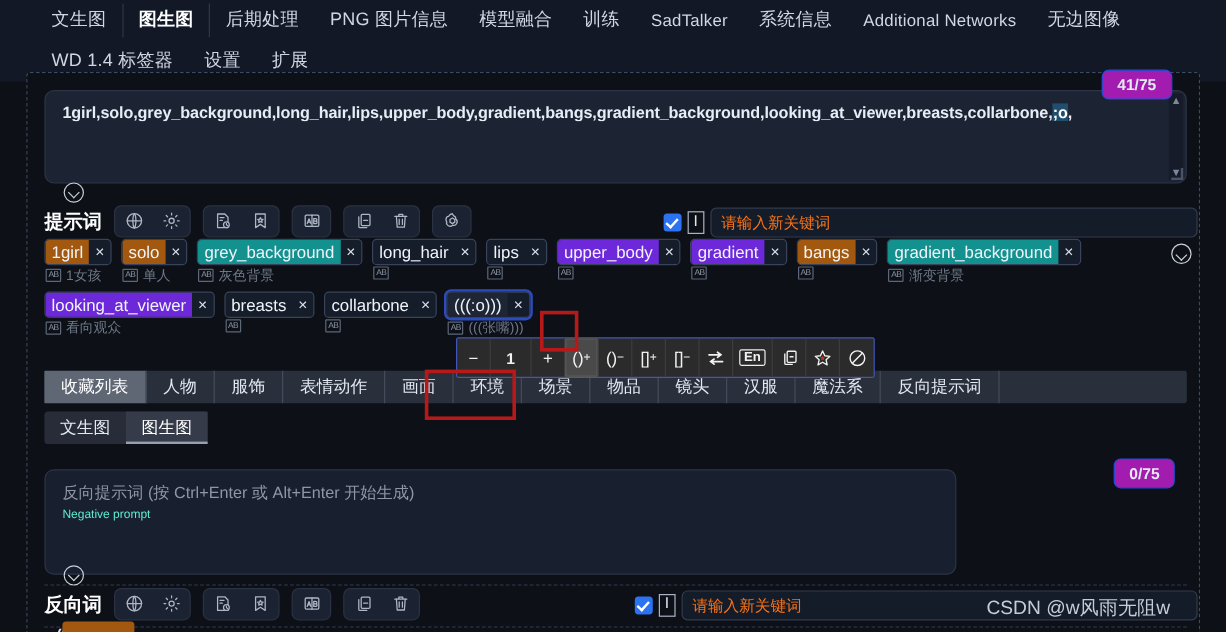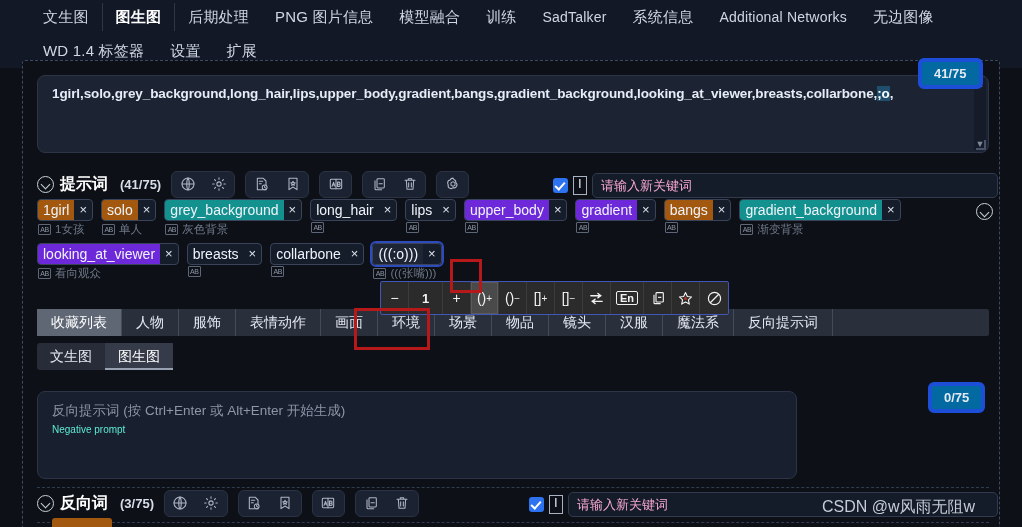--- a/index.html
+++ b/index.html
@@ -77,39 +77,39 @@
   .ta-scroll .down { bottom: 0; }
   .ta-grip {
     position: absolute; right: 2px; bottom: 2px;
     width: 10px; height: 10px;
     border-right: 2px solid #4a5468; border-bottom: 2px solid #4a5468;
   }
 
   
   .counter {
     position: absolute;
-    background: #0369a1;
-    border: 4px solid #1d4ed8;
+    background: #a21caf;
+    border: 1px solid #1d4ed8;
     color: #e4eaf4;
     font-size: 13px; font-weight: bold;
     padding: 4px 12px; border-radius: 6px;
     z-index: 30;
   }
   #counter-top { left: 918px; top: 58px; }
   #counter-neg { left: 928px; top: 382px; }
 
   
   .sec-head {
     position: absolute; left: 14px;
     width: 952px; height: 34px;
     display: flex; align-items: center;
   }
   .sec-title {
     display: flex; align-items: center; gap: 6px;
-    color: #ffffff; font-weight: bold; font-size: 16px;
+    color: #ffffff; font-weight: bold; font-size: 16px; flex-direction: column;
   }
   .chev-circle {
     width: 17px; height: 17px; border-radius: 50%;
     border: 1.6px solid #c9d1d9; position: relative; display:inline-block;
   }
   .chev-circle::after {
     content: ""; position: absolute; left: 4px; top: 4.5px;
     width: 6px; height: 6px;
     border-right: 1.6px solid #c9d1d9; border-bottom: 1.6px solid #c9d1d9;
     transform: rotate(45deg);
@@ -146,21 +146,21 @@
     width: 14px; height: 19px; border: 1px solid #aab3c2;
     position: relative; background: transparent;
   }
   .kw-caret::before {
     content: "I"; position: absolute; left: 4px; top: -1px;
     font-size: 13px; color: #e2e8f2;
   }
   .kw-input {
     height: 25px; background: #141b29;
     border: 1px solid #323b4e; border-radius: 5px;
-    color: #f9a8d4; font-size: 13px;
+    color: #f97316; font-size: 13px;
     padding: 0 8px; line-height: 23px;
   }
 
   
   .chip-area {
     position: absolute; left: 14px; top: 138px;
     width: 952px; height: 100px;
   }
   .chip-row { display: flex; align-items: flex-start; gap: 8px; }
   .chip-row + .chip-row { margin-top: 6px; }

